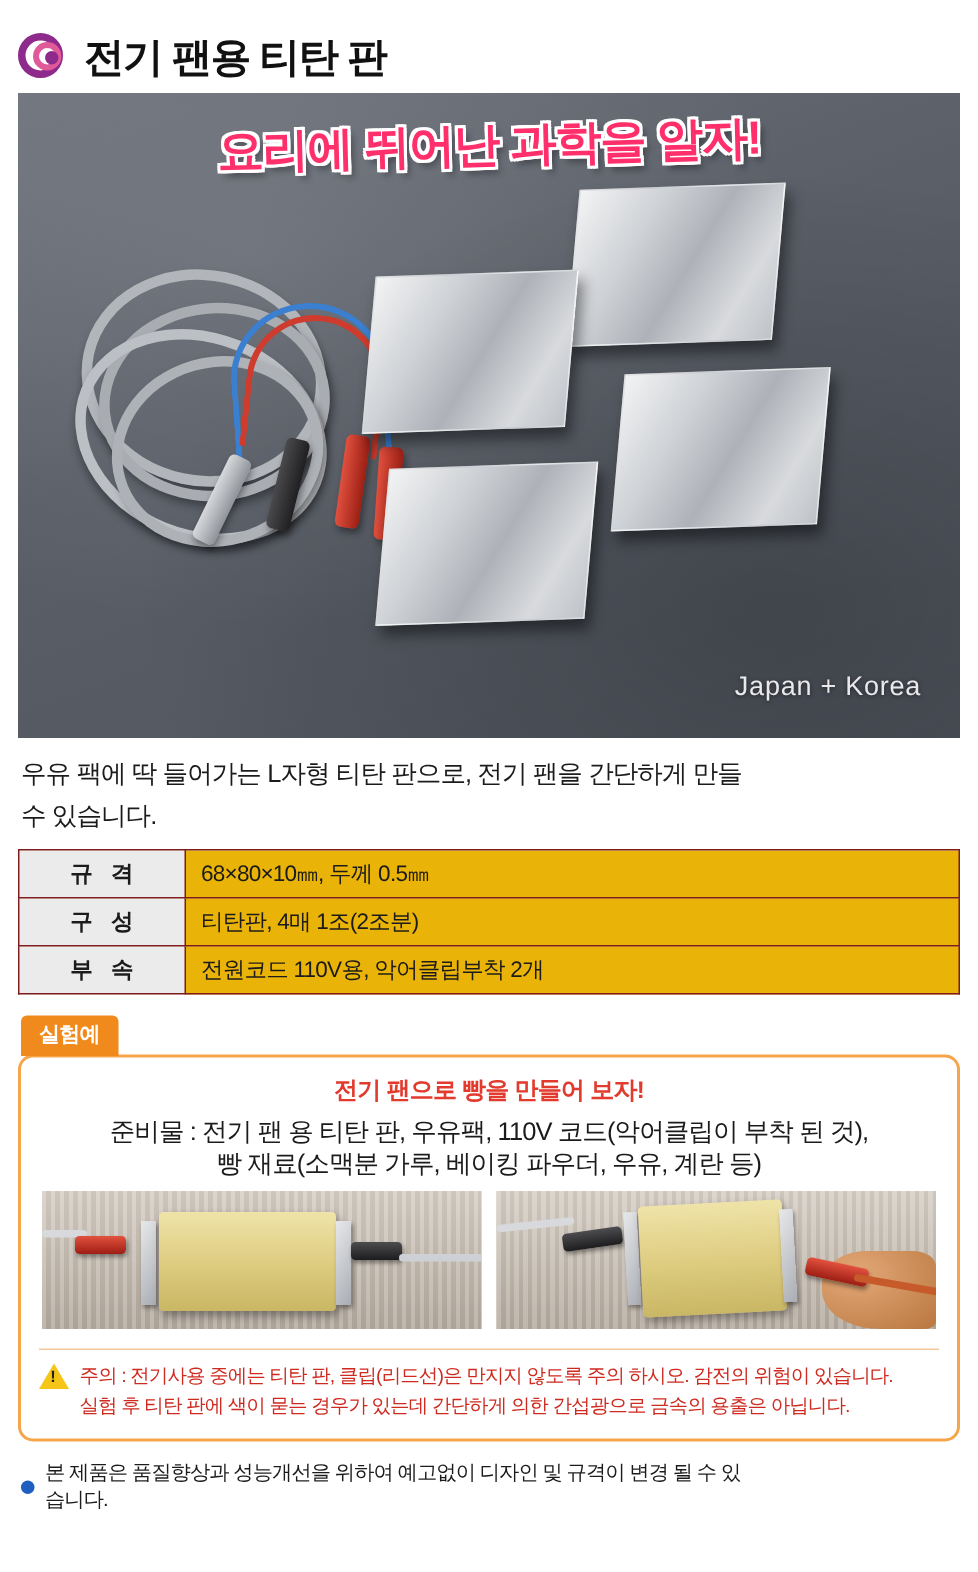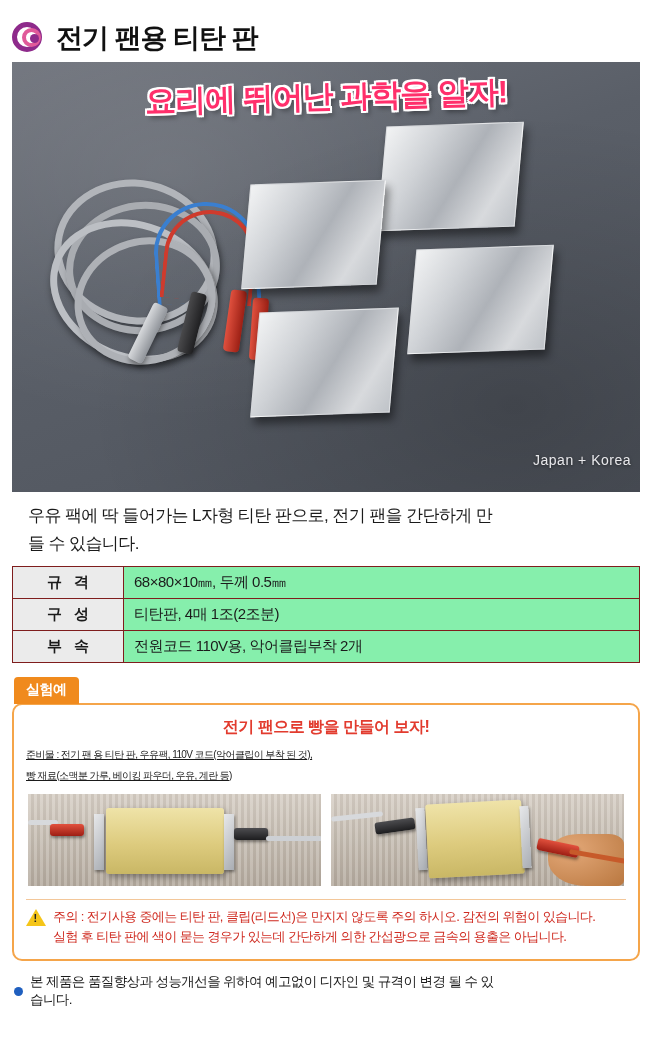--- a/index.html
+++ b/index.html
@@ -93,24 +93,24 @@
     letter-spacing: -1px;
     color: #ff2f6b;
     text-shadow:
       2px 2px 0 #ffffff, -2px 2px 0 #ffffff, 2px -2px 0 #ffffff, -2px -2px 0 #ffffff,
       0 2px 0 #ffffff, 2px 0 0 #ffffff, 0 -2px 0 #ffffff, -2px 0 0 #ffffff,
       3px 4px 5px rgba(0,0,0,0.45);
     transform: rotate(-1.5deg);
   }
   .hero-caption {
     position: absolute;
-    right: 9px;
+    right: 26px;
     bottom: 24px;
     color: #e9e9ec;
-    font-size: 14px;
+    font-size: 18px;
     letter-spacing: 0.5px;
     text-shadow: 0 1px 3px rgba(0,0,0,0.5);
   }
   
   .plate {
     position: absolute;
     background: linear-gradient(118deg, #f2f3f4 0%, #cfd2d6 30%, #aeb2b8 55%, #d8dadd 80%, #bfc3c8 100%);
     box-shadow: 4px 7px 9px rgba(0,0,0,0.45);
     border: 1px solid rgba(255,255,255,0.35);
     box-sizing: border-box;
@@ -159,21 +159,21 @@
   .clip.black { left: 172px; top: 230px; background: linear-gradient(90deg,#4a4a4c,#1f1f21); transform: rotate(14deg); }
   .clip.silver { left: 128px; top: 240px; background: linear-gradient(90deg,#d7d9dc,#90949a); transform: rotate(26deg); }
   .clip.red1 { left: 215px; top: 228px; background: linear-gradient(90deg,#e0503e,#9b1f14); transform: rotate(8deg); }
   .clip.red2 { left: 239px; top: 236px; background: linear-gradient(90deg,#e0503e,#9b1f14); transform: rotate(4deg); }
 
   
   .lead {
     font-size: 17px;
     line-height: 28px;
     letter-spacing: -0.6px;
-    margin: 10px 2px 8px 16px;
+    margin: 10px 2px 8px 2px;
     color: #1b1b1b;
   }
 
   
   table.spec {
     width: 628px;
     margin: 0 auto;
     border-collapse: collapse;
     font-size: 15px;
   }
@@ -185,21 +185,21 @@
   table.spec td.key {
     width: 86px;
     background: #ebebeb;
     text-align: center;
     font-weight: bold;
     color: #1b1b1b;
     letter-spacing: 4px;
     padding-left: 14px;
   }
   table.spec td.val {
-    background: #86efac;
+    background: #eab308;
     color: #1b1b1b;
   }
 
   
   .exp-tab {
     display: inline-block;
     margin: 14px 0 0 2px;
     background: #f08a1d;
     color: #ffffff;
     font-size: 14px;
@@ -221,26 +221,26 @@
   }
   .exp-title {
     text-align: center;
     color: #e23b2e;
     font-size: 16px;
     font-weight: bold;
     letter-spacing: -0.5px;
     margin: 2px 0 6px 0;
   }
   .exp-prep {
-    font-size: 10px;
+    font-size: 17px;
     line-height: 21px;
     letter-spacing: -0.6px;
+    text-align: center;
     color: #1b1b1b;
     margin-bottom: 8px;
-    text-decoration: underline;
   }
   .exp-photos {
     display: flex;
     gap: 10px;
     justify-content: center;
   }
   .exp-photo {
     position: relative;
     width: 293px;
     height: 92px;

